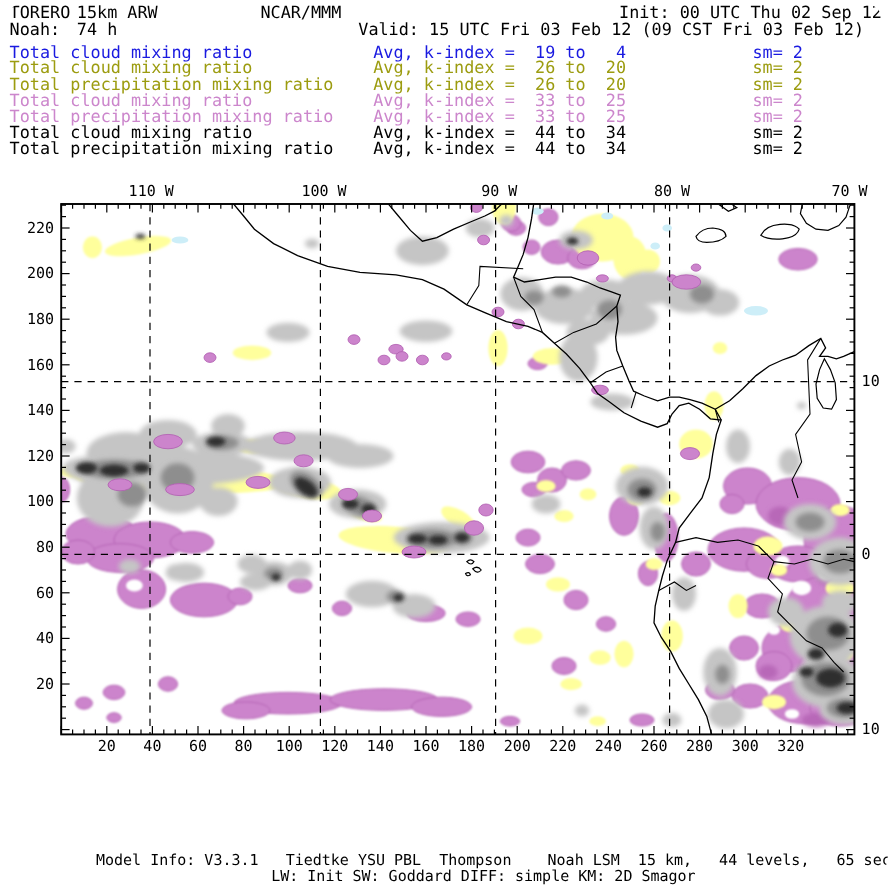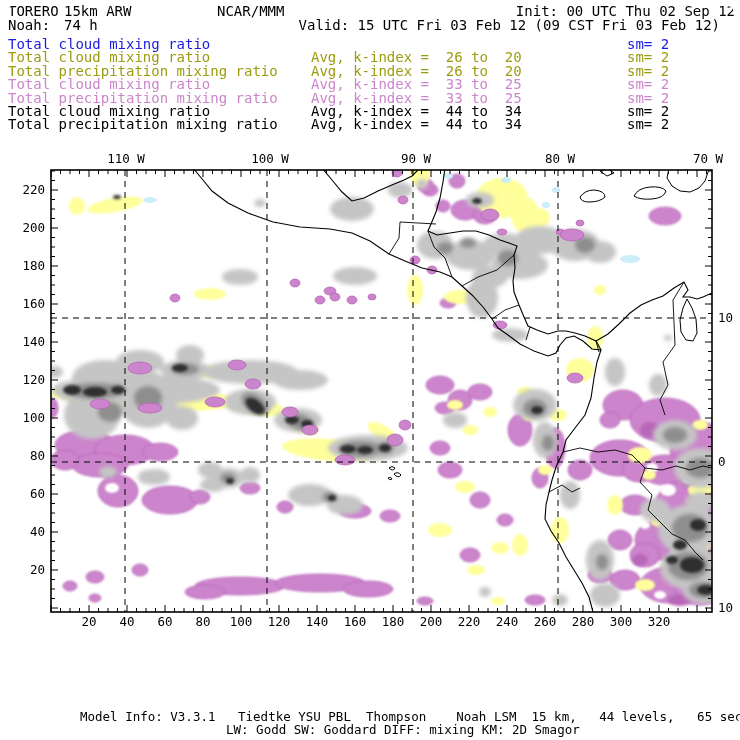--- a/index.html
+++ b/index.html
@@ -25,20 +25,21 @@
     <div class="abs hdr" style="left:217px;top:4px">NCAR/MMM</div>
     <div class="abs hdr" style="right:5px;top:4px">Init: 00 UTC Thu 02 Sep 12</div>
     <div class="abs hdr" style="left:8px;top:18px">Noah:</div>
     <div class="abs hdr" style="left:64px;top:18px">74 h</div>
     <div class="abs hdr" style="right:20px;top:18px">Valid: 15 UTC Fri 03 Feb 12 (09 CST Fri 03 Feb 12)</div>
   </div>
 
   <div id="legend">
       <div class="legend-row" style="top: 38px; color: rgb(26, 26, 224);">
         <span class="lab">Total cloud mixing ratio</span>
+        <span class="kcol">Avg, k-index =  19 to   4</span>
         <span class="smcol">sm= 2</span>
       </div>
       <div class="legend-row" style="top: 51.4px; color: rgb(156, 156, 16);">
         <span class="lab">Total cloud mixing ratio</span>
         <span class="kcol">Avg, k-index =  26 to  20</span>
         <span class="smcol">sm= 2</span>
       </div>
       <div class="legend-row" style="top: 64.8px; color: rgb(156, 156, 16);">
         <span class="lab">Total precipitation mixing ratio</span>
         <span class="kcol">Avg, k-index =  26 to  20</span>
@@ -667,16 +668,16 @@
       <text x="416" y="163" font-size="12.5px" fill="#000000" text-anchor="middle">90 W</text>
       <text x="560" y="163" font-size="12.5px" fill="#000000" text-anchor="middle">80 W</text>
       <text x="708" y="163" font-size="12.5px" fill="#000000" text-anchor="middle">70 W</text>
       <text x="718" y="322" font-size="12.5px" fill="#000000" text-anchor="start">10 N</text>
       <text x="718" y="466" font-size="12.5px" fill="#000000" text-anchor="start">0</text>
       <text x="718" y="612" font-size="12.5px" fill="#000000" text-anchor="start">10 S</text>
     </svg>
 
   <div>
     <div class="abs ftr" style="left:80px;top:710px">Model Info: V3.3.1   Tiedtke YSU PBL  Thompson    Noah LSM  15 km,   44 levels,   65 sec</div>
-    <div class="abs ftr" style="left:226px;top:723px">LW: Godd SW: Goddard DIFF: mixing KM: 2D Smagor</div>
+    <div class="abs ftr" style="left:226px;top:723px">LW: Init SW: Goddard DIFF: simple KM: 2D Smagor</div>
   </div>
 
 </div>
 
 </body></html>

